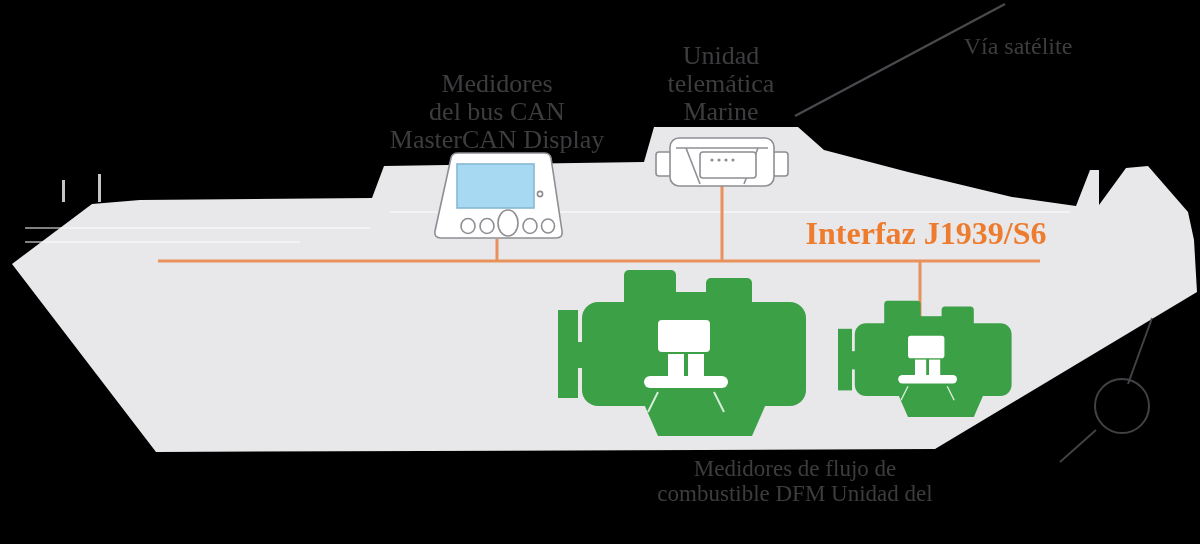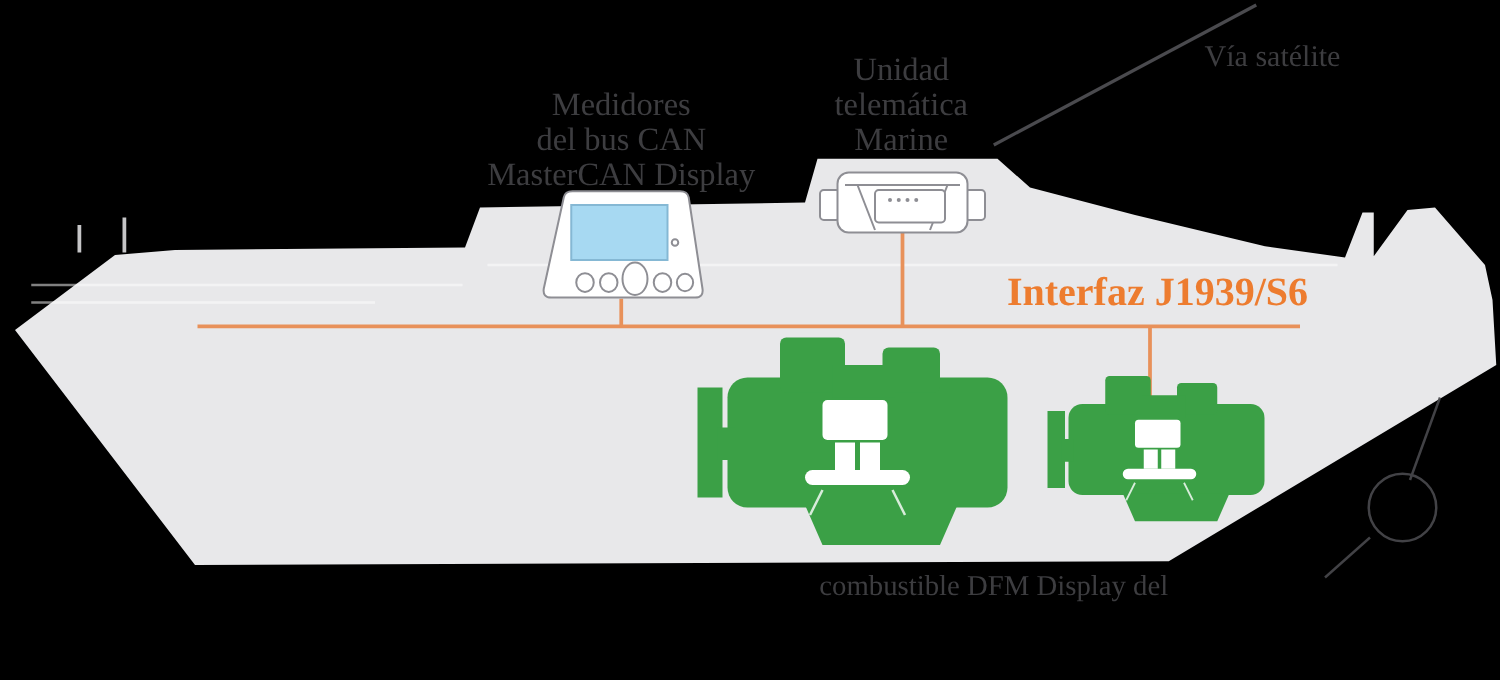--- a/index.html
+++ b/index.html
@@ -136,16 +136,17 @@
     <div>Unidad</div>
     <div>telemática</div>
     <div>Marine</div>
   </div>
 
   <div class="lbl" id="satellite-label">Vía satélite</div>
 
   <div class="lbl" id="interface-label">Interfaz J1939/S6</div>
 
   <div class="lbl" id="engines-label">
-    <div>combustible DFM Display del</div>
+    <div>Medidores de flujo de</div>
+    <div>combustible DFM Unidad del</div>
   </div>
 
 </div>
 
 </body></html>

